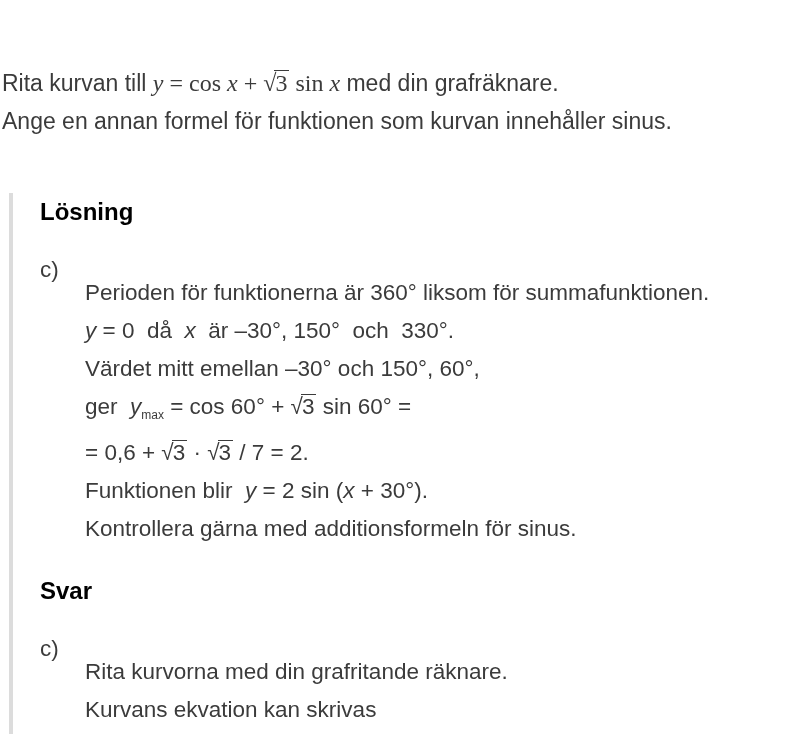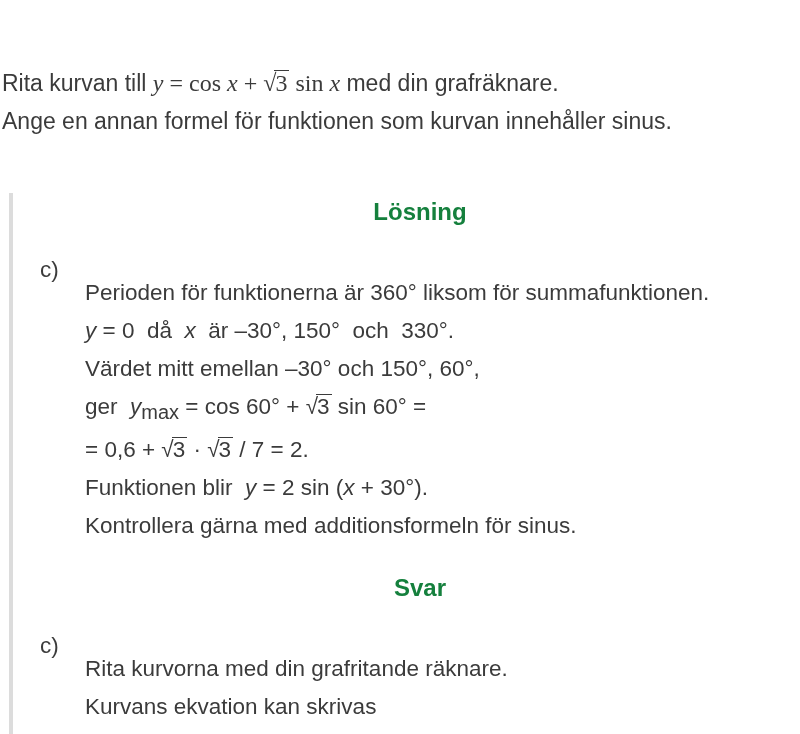--- a/index.html
+++ b/index.html
@@ -51,37 +51,36 @@
     right: 0;
     border-left: 4px solid #dcdcdc;
     padding: 6px 0 0 27px;
     box-sizing: border-box;
   }
   .panel h2 {
     margin: 0 0 26px 0;
     font-size: 24px;
     line-height: 26px;
     font-weight: 700;
-    color: #15803d;
-    text-align: center;
+    color: #000000;
   }
   .item {
     display: flex;
     align-items: flex-start;
     font-size: 22.5px;
     line-height: 38px;
     margin: 0 0 30px 0;
   }
   .item .lbl {
     flex: 0 0 45px;
   }
   .item .content { flex: 1; margin-top: 23px; }
   .line { white-space: nowrap; }
   .sub {
-    font-size: 20px;
+    font-size: 12px;
     vertical-align: -5px;
   }
   .answer-item { margin-top: 10px; }
 </style>
 </head>
 <body>
 
 <div class="page">
 
   <div class="intro">

